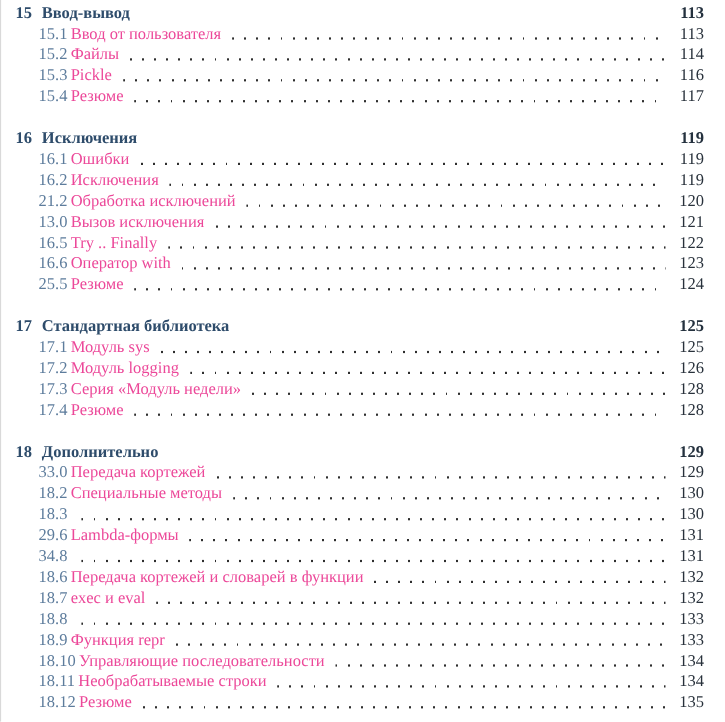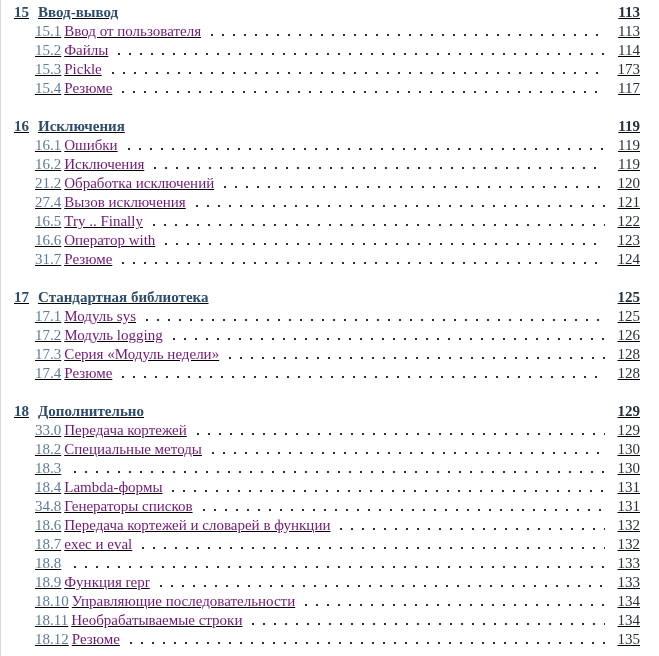--- a/index.html
+++ b/index.html
@@ -9,21 +9,21 @@
     box-sizing: border-box;
     background: #ffffff;
     border-left: 1px solid #d9d9d9;
     padding: 3px 19px 0 13px;
     overflow: hidden;
     font-family: "Liberation Serif", "DejaVu Serif", serif;
     font-size: 15px;
     -webkit-font-smoothing: antialiased;
   }
   .toc { width: 100%; }
-  .section { margin-bottom: 19px; text-decoration: underline; }
+  .section { margin-bottom: 19px; }
   .section:last-child { margin-bottom: 0; }
   .row {
     display: flex;
     align-items: baseline;
     line-height: 19px;
     white-space: nowrap;
   }
   
   .chapter-row {
     font-weight: bold;
@@ -34,21 +34,21 @@
     margin-right: 2px;
   }
   .chapter-row .pagenum { color: #24313e; }
   
   .item-row { padding-left: 21px; }
   .item-row .num {
     min-width: 26px;
     margin-right: 3px;
     color: #5d7c9c;
   }
-  .item-row .title { color: #701a75; }
+  .item-row .title { color: #ec4899; }
   .item-row .pagenum { color: #28313b; }
   .spacer { flex: 1; }
   .leader {
     flex: 1;
     height: 2px;
     align-self: flex-end;
     margin: 0 7px 5px 10px;
     background-image: repeating-linear-gradient(
       to right,
       #2e2e2e 0px, #2e2e2e 1.8px,
@@ -83,21 +83,21 @@
     <span class="num">15.2</span>
     <span class="title">Файлы</span>
     <span class="leader"></span>
     <span class="pagenum">114</span>
   </div>
 
   <div class="row item-row">
     <span class="num">15.3</span>
     <span class="title">Pickle</span>
     <span class="leader"></span>
-    <span class="pagenum">173</span>
+    <span class="pagenum">116</span>
   </div>
 
   <div class="row item-row">
     <span class="num">15.4</span>
     <span class="title">Резюме</span>
     <span class="leader"></span>
     <span class="pagenum">117</span>
   </div>
 </div>
   </section>
@@ -125,42 +125,42 @@
   </div>
 
   <div class="row item-row">
     <span class="num">21.2</span>
     <span class="title">Обработка исключений</span>
     <span class="leader"></span>
     <span class="pagenum">120</span>
   </div>
 
   <div class="row item-row">
-    <span class="num">27.4</span>
+    <span class="num">13.0</span>
     <span class="title">Вызов исключения</span>
     <span class="leader"></span>
     <span class="pagenum">121</span>
   </div>
 
   <div class="row item-row">
     <span class="num">16.5</span>
     <span class="title">Try .. Finally</span>
     <span class="leader"></span>
     <span class="pagenum">122</span>
   </div>
 
   <div class="row item-row">
     <span class="num">16.6</span>
     <span class="title">Оператор with</span>
     <span class="leader"></span>
     <span class="pagenum">123</span>
   </div>
 
   <div class="row item-row">
-    <span class="num">31.7</span>
+    <span class="num">25.5</span>
     <span class="title">Резюме</span>
     <span class="leader"></span>
     <span class="pagenum">124</span>
   </div>
 </div>
   </section>
 
   <section class="section">
     <div class="row chapter-row">
       <span class="num">17</span>
@@ -221,29 +221,28 @@
     <span class="pagenum">130</span>
   </div>
 
   <div class="row item-row">
     <span class="num">18.3</span>
     <span class="leader"></span>
     <span class="pagenum">130</span>
   </div>
 
   <div class="row item-row">
-    <span class="num">18.4</span>
+    <span class="num">29.6</span>
     <span class="title">Lambda-формы</span>
     <span class="leader"></span>
     <span class="pagenum">131</span>
   </div>
 
   <div class="row item-row">
     <span class="num">34.8</span>
-    <span class="title">Генераторы списков</span>
     <span class="leader"></span>
     <span class="pagenum">131</span>
   </div>
 
   <div class="row item-row">
     <span class="num">18.6</span>
     <span class="title">Передача кортежей и словарей в функции</span>
     <span class="leader"></span>
     <span class="pagenum">132</span>
   </div>

